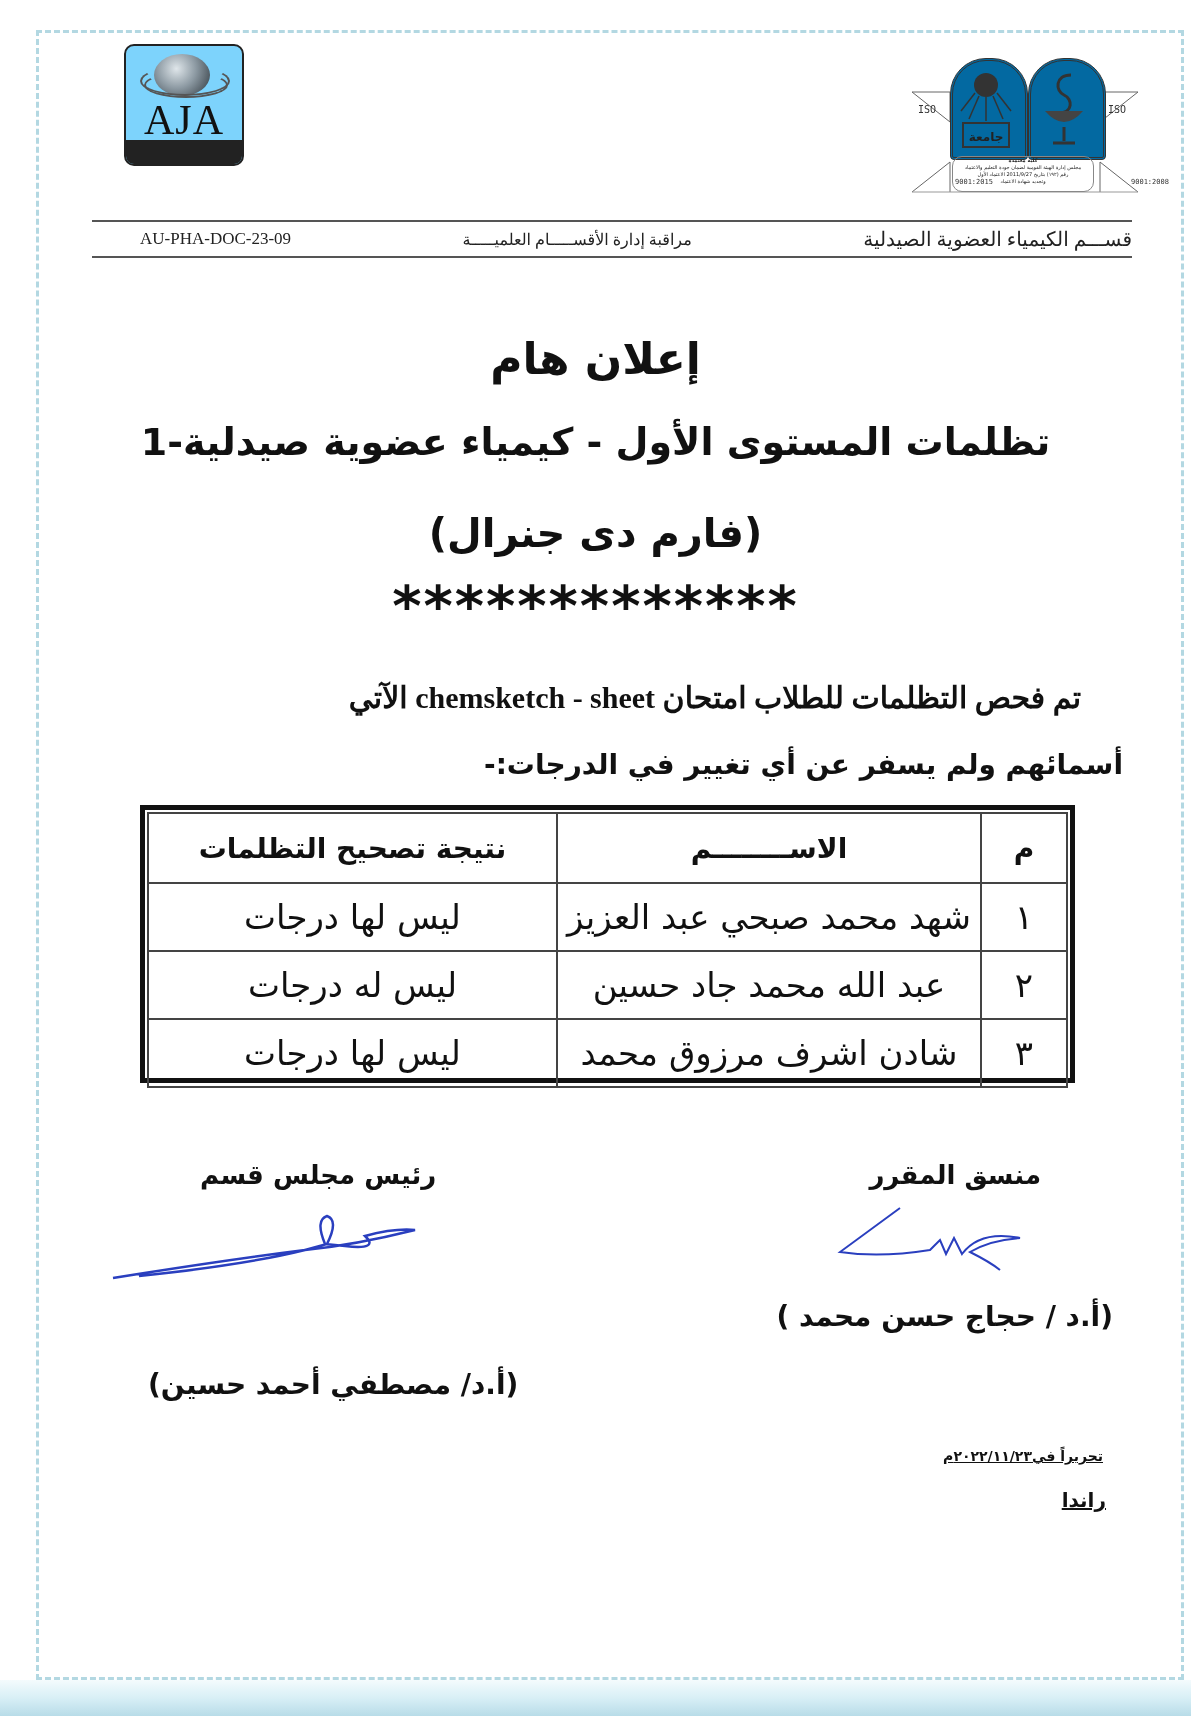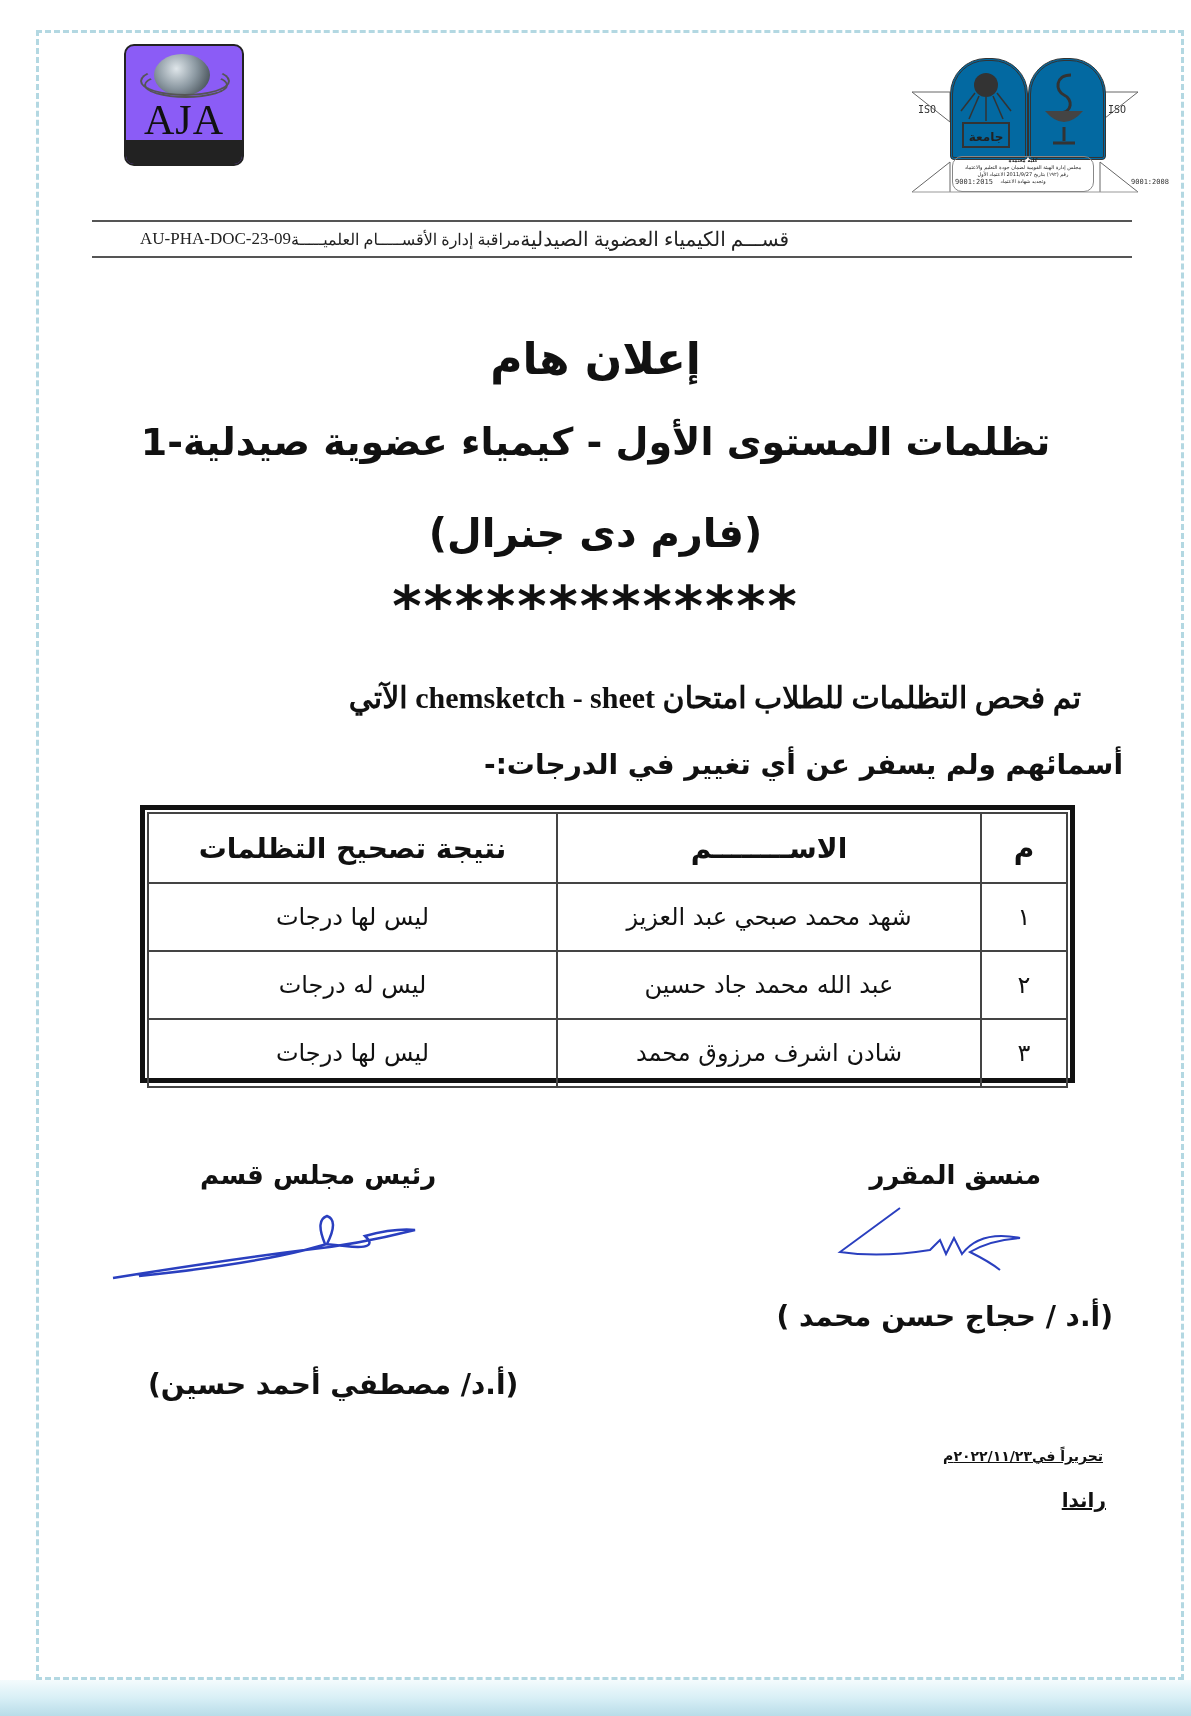--- a/index.html
+++ b/index.html
@@ -15,21 +15,21 @@
   }
   .frame {
     position:absolute; left:36px; top:30px; width:1148px; height:1650px;
     border:3px dashed #b3d8e2;
     box-sizing:border-box;
   }
 
   
   .aja-logo {
     position:absolute; left:124px; top:44px; width:120px; height:122px;
-    border:2px solid #222; border-radius:10px; background:#8b5cf6; overflow:hidden;
+    border:2px solid #222; border-radius:10px; background:#7dd3fc; overflow:hidden;
     box-sizing:border-box;
   }
   .aja-globe {
     position:absolute; left:28px; top:8px; width:56px; height:42px;
     border-radius:50%;
     background:radial-gradient(circle at 40% 35%, #dfe6ea 0%, #8d9aa3 45%, #3c464d 90%);
   }
   .aja-ring { position:absolute; border:2px solid #555; border-radius:50%; border-top-color:transparent; }
   .aja-text {
     position:absolute; left:0; right:0; top:54px; text-align:center;
@@ -51,21 +51,21 @@
     font-size:5px; line-height:7px; text-align:center; color:#222; direction:rtl;
   }
   .univ-logo .std-l, .univ-logo .std-r {
     position:absolute; top:126px; font-family:"DejaVu Sans Mono", monospace; font-size:7px; color:#333;margin-left:41px;
   }
 
   
   .hdr {
     position:absolute; left:92px; top:220px; width:1040px; height:38px;
     border-top:2px solid #555; border-bottom:2px solid #555;
-    display:flex; align-items:center; justify-content:flex-start; box-sizing:border-box;
+    display:flex; align-items:center; justify-content:space-between; box-sizing:border-box;
   }
   .hdr .code { font-family:"Liberation Serif", serif; font-size:17px; color:#222; padding-left:48px; }
   .hdr .mid { font-family:"Liberation Serif", serif; font-size:16px; color:#222; direction:rtl; }
   .hdr .dept { font-family:"Liberation Serif", serif; font-size:20px; color:#222; direction:rtl; }
 
   
   .title { position:absolute; left:0; width:1191px; text-align:center; direction:rtl; font-weight:bold; color:#111; }
   .t1 { top:333px; font-size:44px; }
   .t2 { top:420px; font-size:38px; }
   .t3 { top:510px; font-size:40px; }
@@ -82,21 +82,21 @@
   .tbl-wrap {
     position:absolute; left:140px; top:805px; width:935px; height:278px;
     border:5px solid #111; box-sizing:border-box; padding:2px;
   }
   table.grades {
     width:100%; height:100%; border-collapse:collapse; direction:rtl;
     font-family:"DejaVu Sans", sans-serif;
   }
   table.grades td, table.grades th { border:2px solid #444; text-align:center; }
   table.grades th { font-size:28px; font-weight:bold; height:66px; }
-  table.grades td { font-size:24px; height:64px; }
+  table.grades td { font-size:34px; height:64px; }
   .col-m { width:82px; }
   .col-name { width:420px;margin-left:8px; }
 
   
   .sig-title { position:absolute; font-size:26px; font-weight:bold; direction:rtl; font-family:"DejaVu Sans", sans-serif; }
   .sig-name { position:absolute; font-size:28px; font-weight:bold; direction:rtl; font-family:"DejaVu Sans", sans-serif; }
   .sig-svg { position:absolute; }
 
   .date-line {
     position:absolute; right:88px; top:1448px; font-size:14px; font-weight:bold; direction:rtl;

